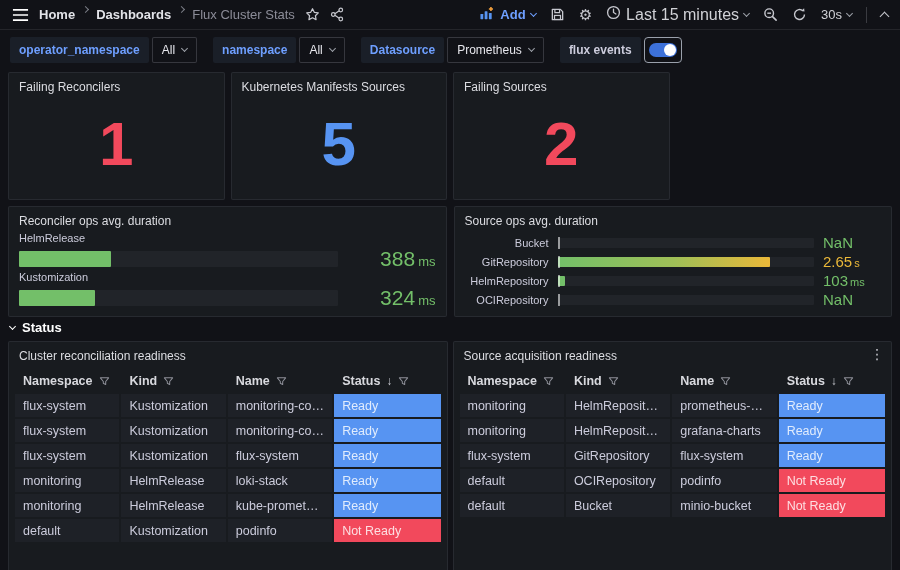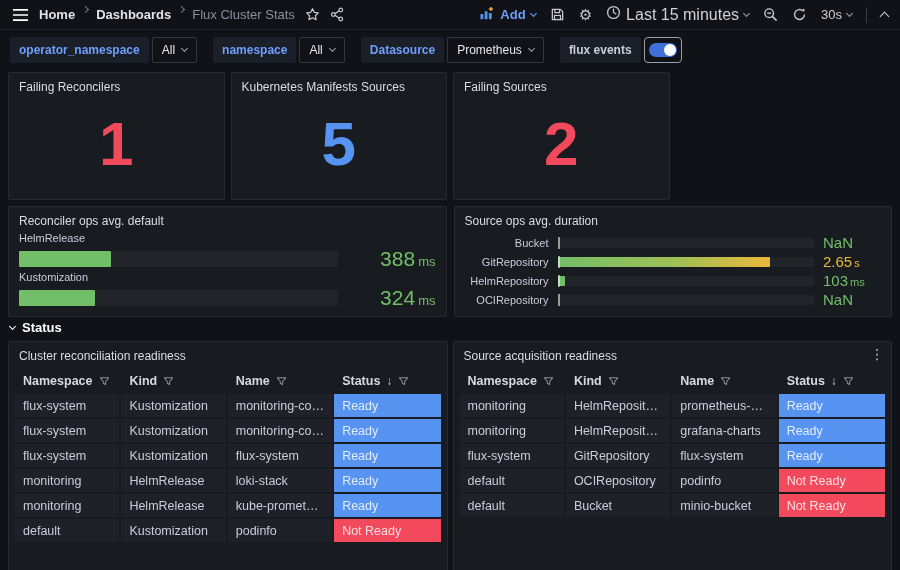--- a/index.html
+++ b/index.html
@@ -234,21 +234,21 @@
           <div class="panel-title">Kubernetes Manifests Sources</div>
           <div class="stat-value" style="color:#5794F2">5</div>
         </div>
         <div class="panel">
           <div class="panel-title">Failing Sources</div>
           <div class="stat-value" style="color:#F2495C">2</div>
         </div>
       </section>
     <section class="gauges-row" id="gauges-row">
         <div class="panel">
-          <div class="panel-title">Reconciler ops avg. default</div>
+          <div class="panel-title">Reconciler ops avg. duration</div>
           <div class="gauge-body">
             <div class="bgs-row">
               <div class="bgs-label">HelmRelease</div>
               <div class="bgs-line">
                 <div class="track">
                   <div class="fill" style="width:29%;background:#73BF69"></div>
                 </div>
                 <div class="value" style="color:#73BF69"><span class="num">388</span><span class="unit">ms</span></div>
               </div>
             </div>

